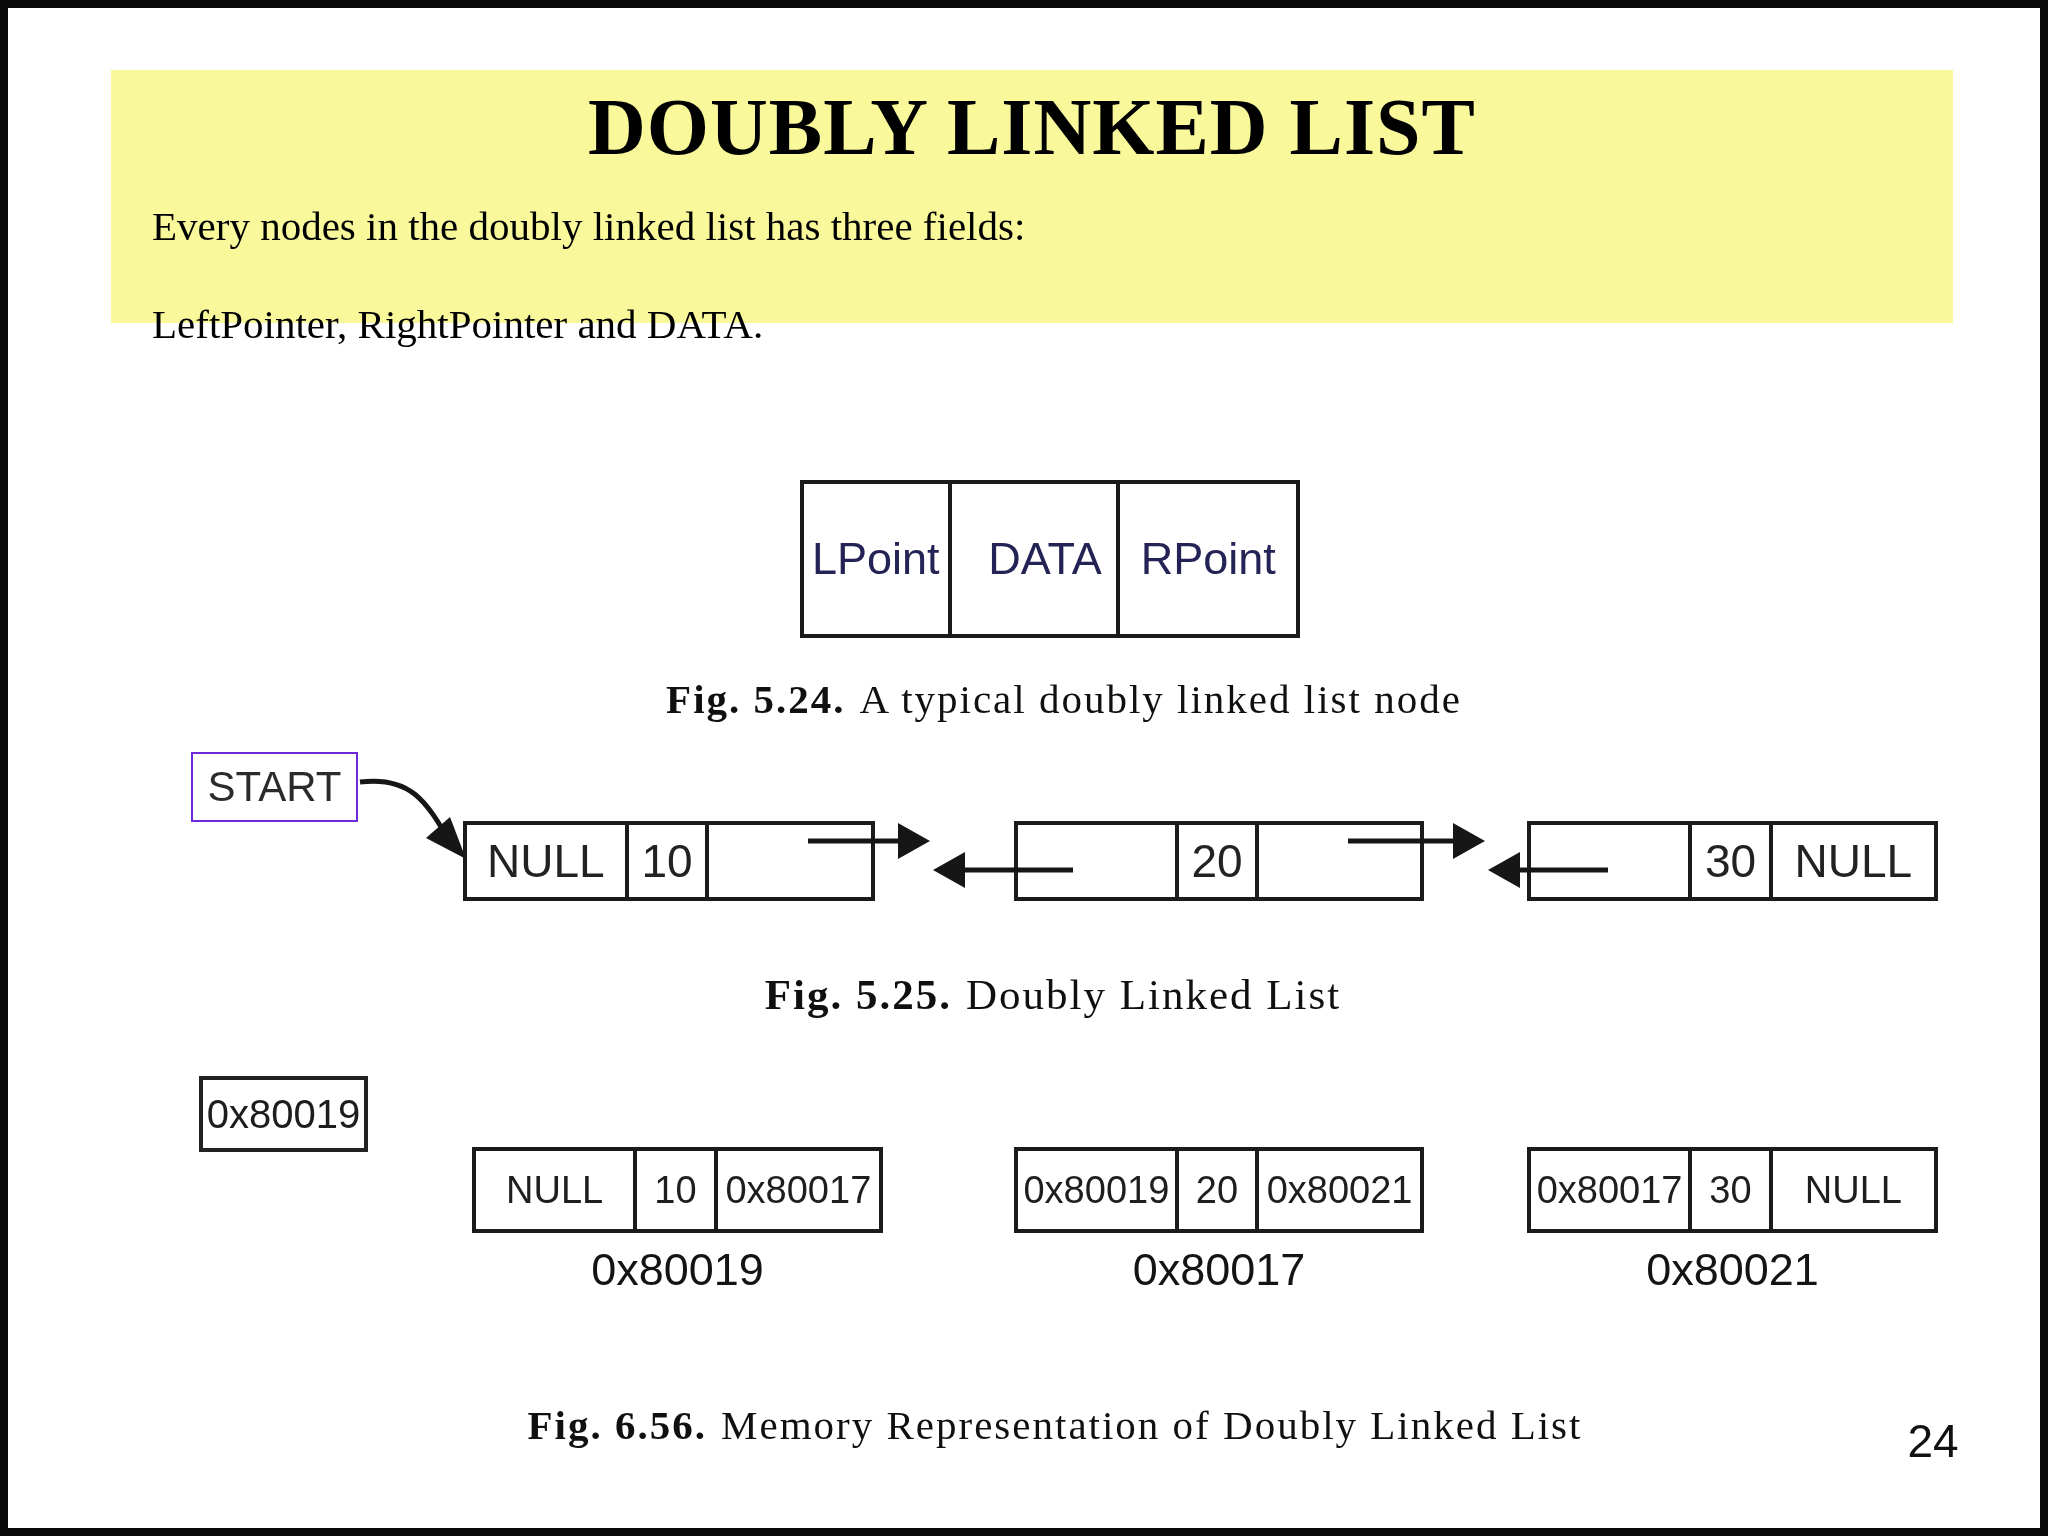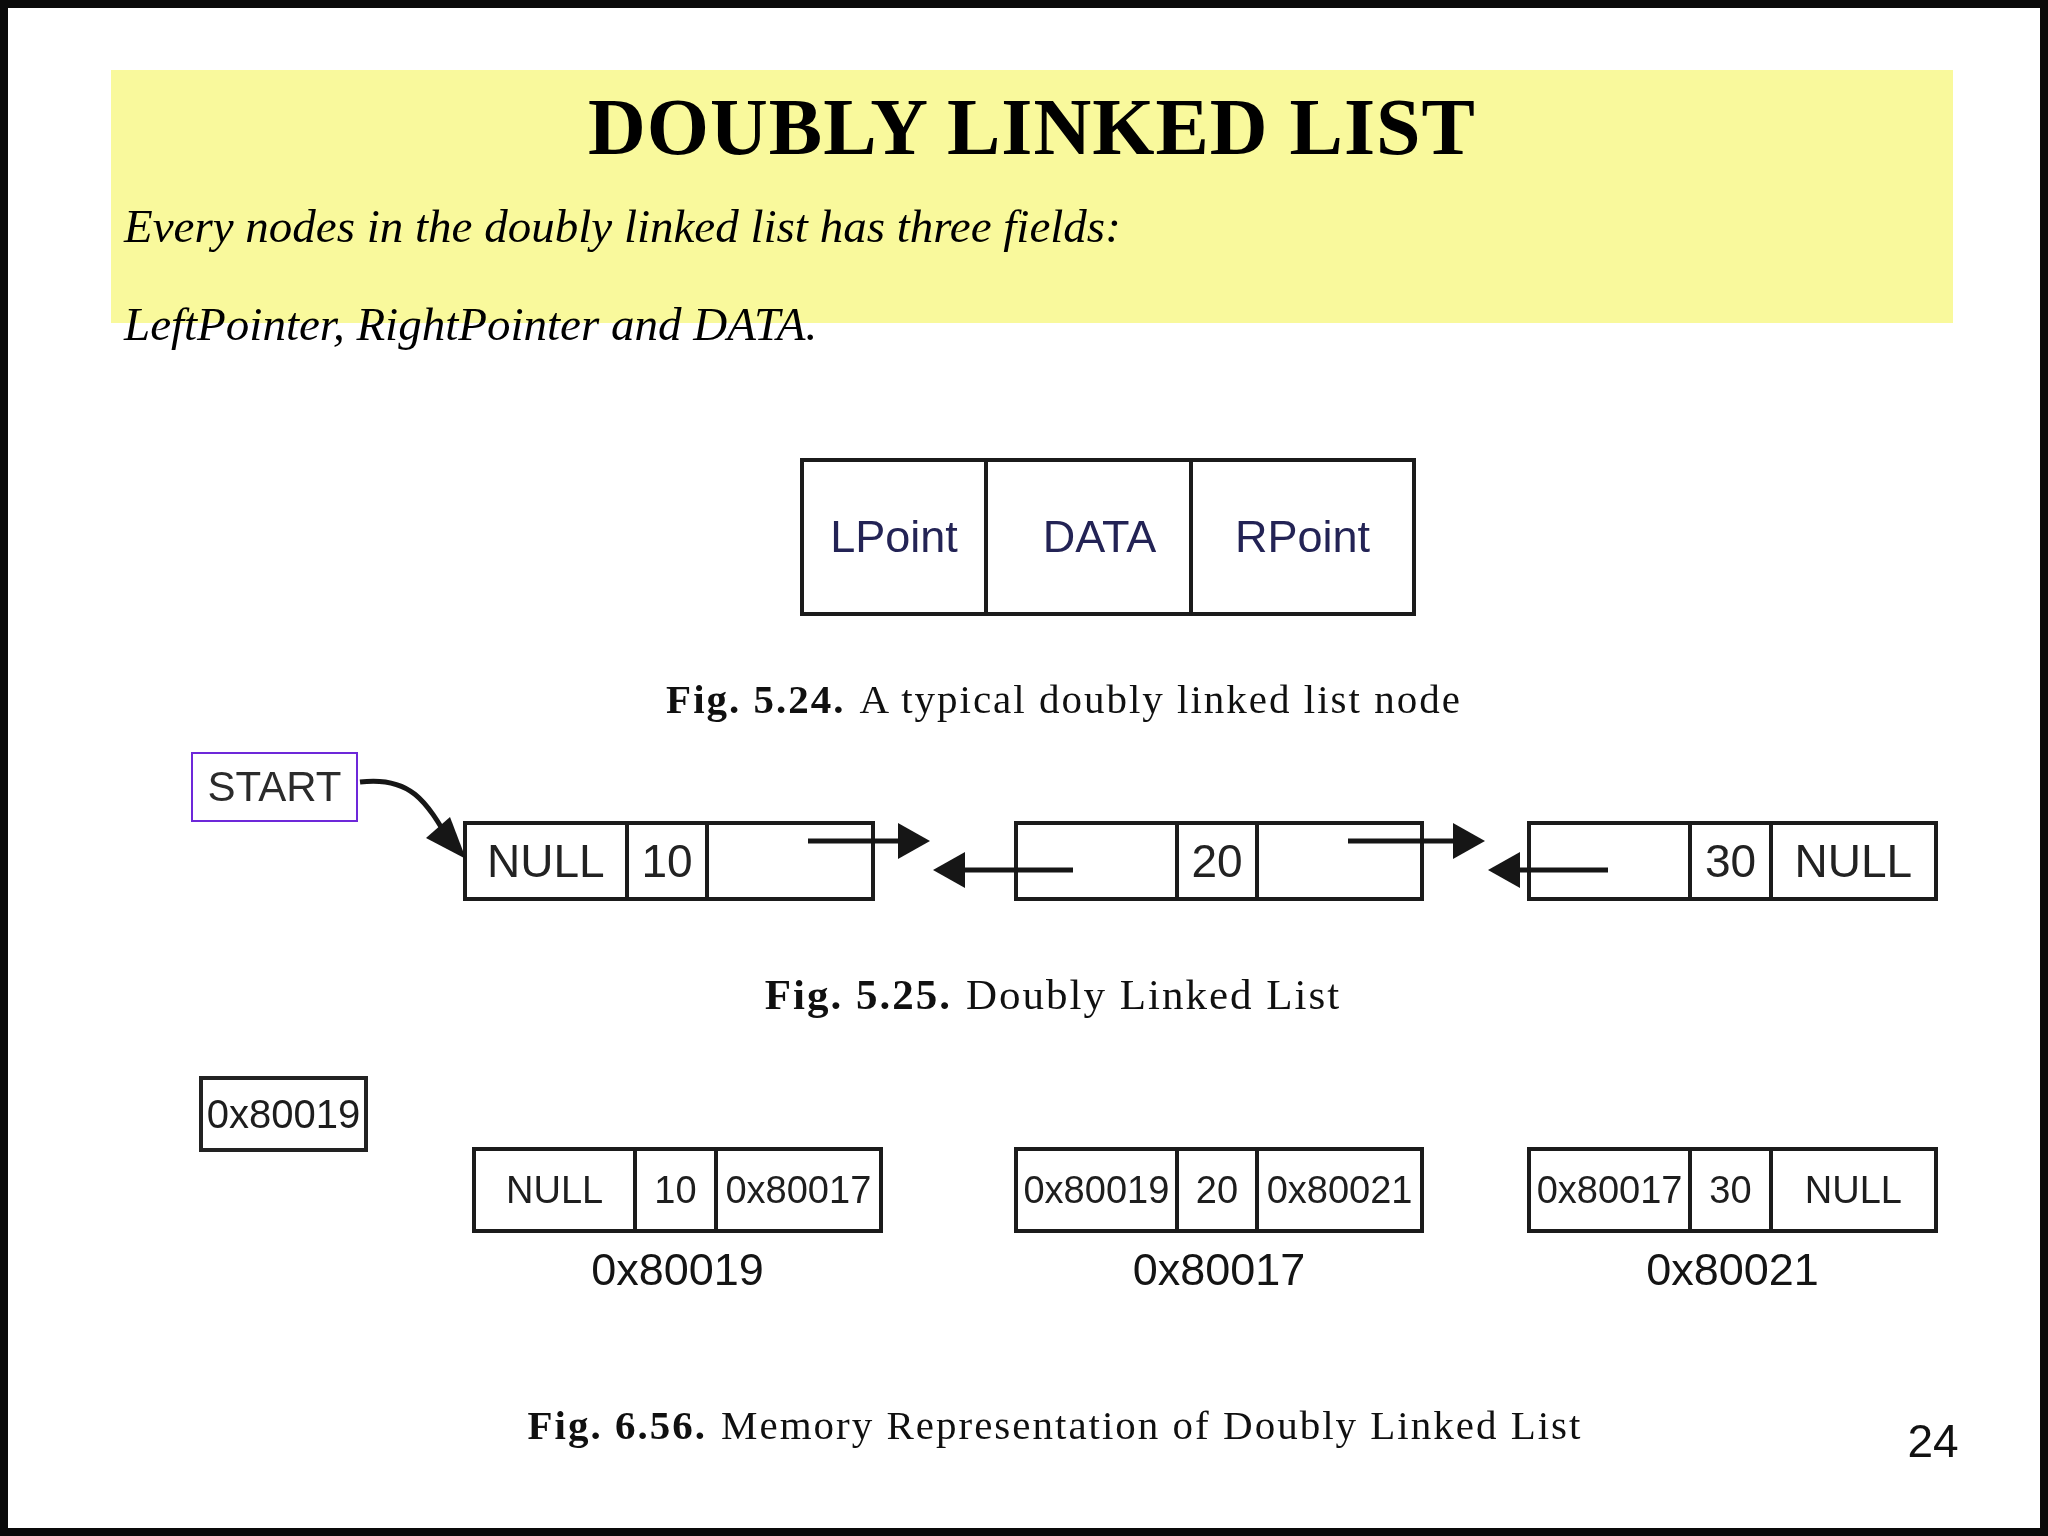--- a/index.html
+++ b/index.html
@@ -18,22 +18,22 @@
     left:103px;top:62px;width:1842px;height:253px;
     background:#F9F99C;
   }
   .slide-title{
     left:103px;top:64px;width:1842px;height:110px;
     text-align:center;
     font-size:80px;font-weight:bold;letter-spacing:1px;
     line-height:110px;
   }
   .intro{
-    left:116px;width:1700px;height:80px;
-    font-size:47px;line-height:80px;white-space:nowrap;font-style:italic;
+    left:144px;width:1700px;height:80px;
+    font-size:41px;line-height:80px;white-space:nowrap;
   }
   .intro1{top:178px;}
   .intro2{top:276px;}
 
   
   .nodebox{
     display:flex;
     box-sizing:border-box;
     border:4px solid #1b1b1b;
     background:#fff;
@@ -42,21 +42,21 @@
     display:flex;align-items:center;justify-content:center;
     box-sizing:border-box;
     border-right:4px solid #1b1b1b;
     font-family:"Liberation Sans", sans-serif;
     white-space:nowrap;
     overflow:hidden;
   }
   .nodebox .cell:last-child{border-right:none;}
 
   
-  .fig524{left:792px;top:450px;width:616px;height:158px;}
+  .fig524{left:792px;top:472px;width:500px;height:158px;}
   .fig524 .cell{font-size:45px;color:#232355;}
   .c524-1{width:31.4%;}
   .c524-2{width:31.2%;margin-left:22px;}
   .c524-3{width:37.4%;}
 
   .caption{
     height:56px;text-align:center;
     font-size:41px;letter-spacing:2px;line-height:56px;
     color:#101010;white-space:nowrap;margin-top:21px;
   }

